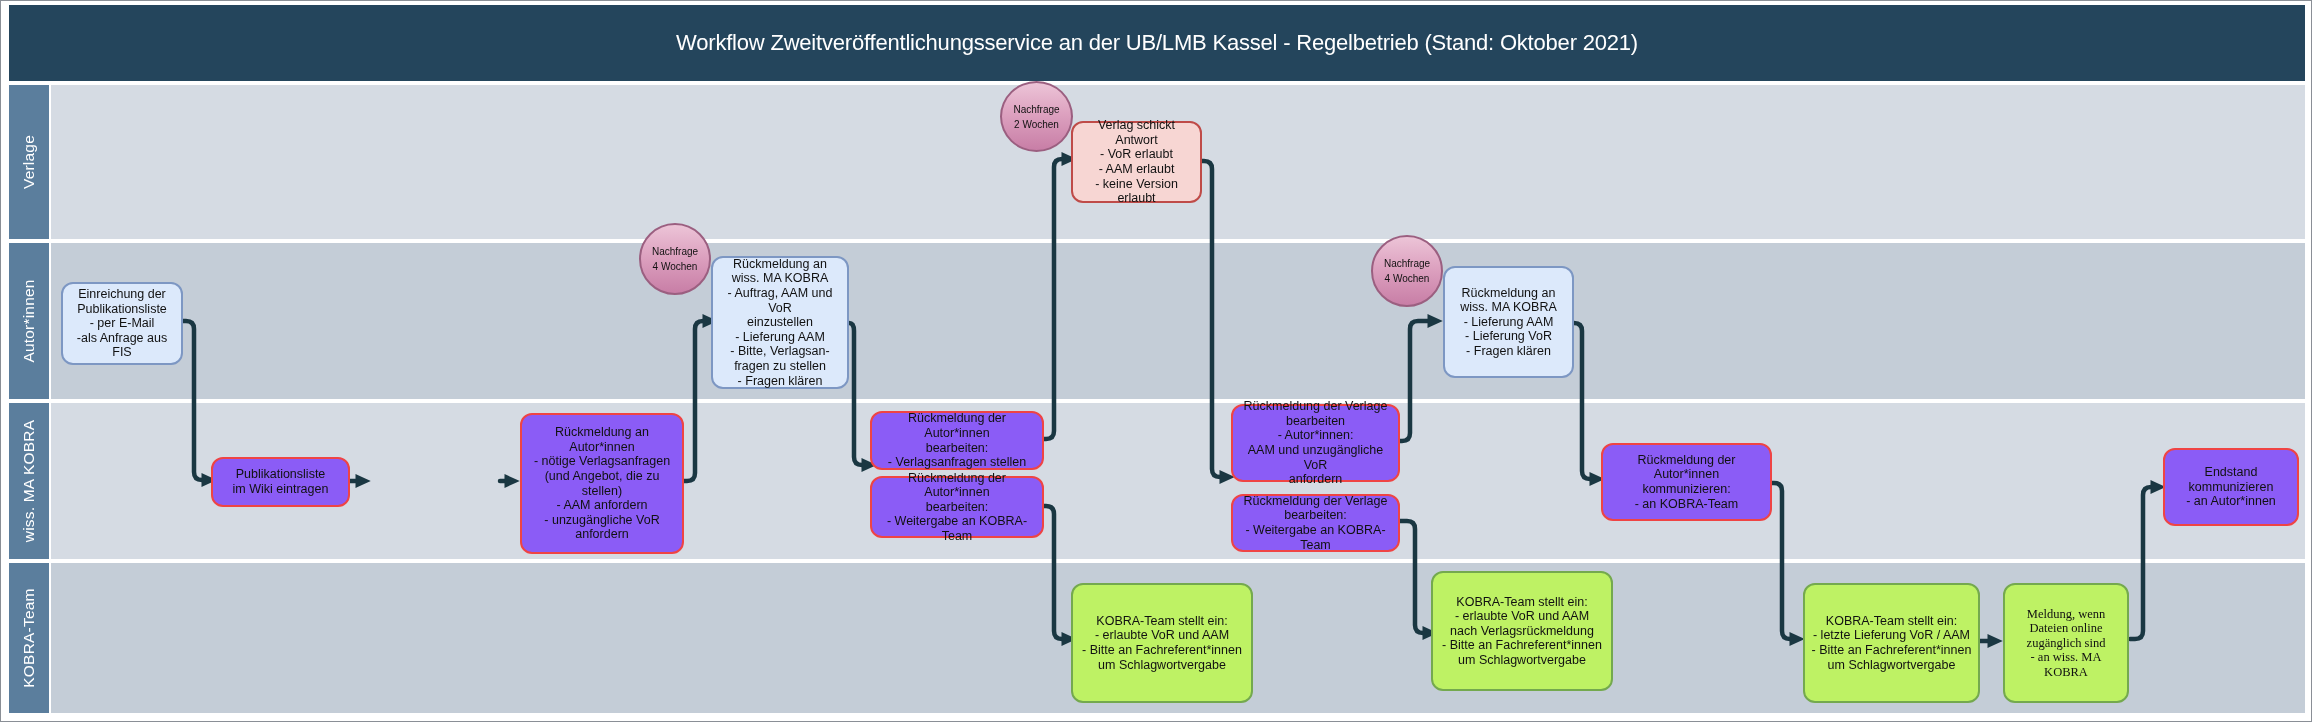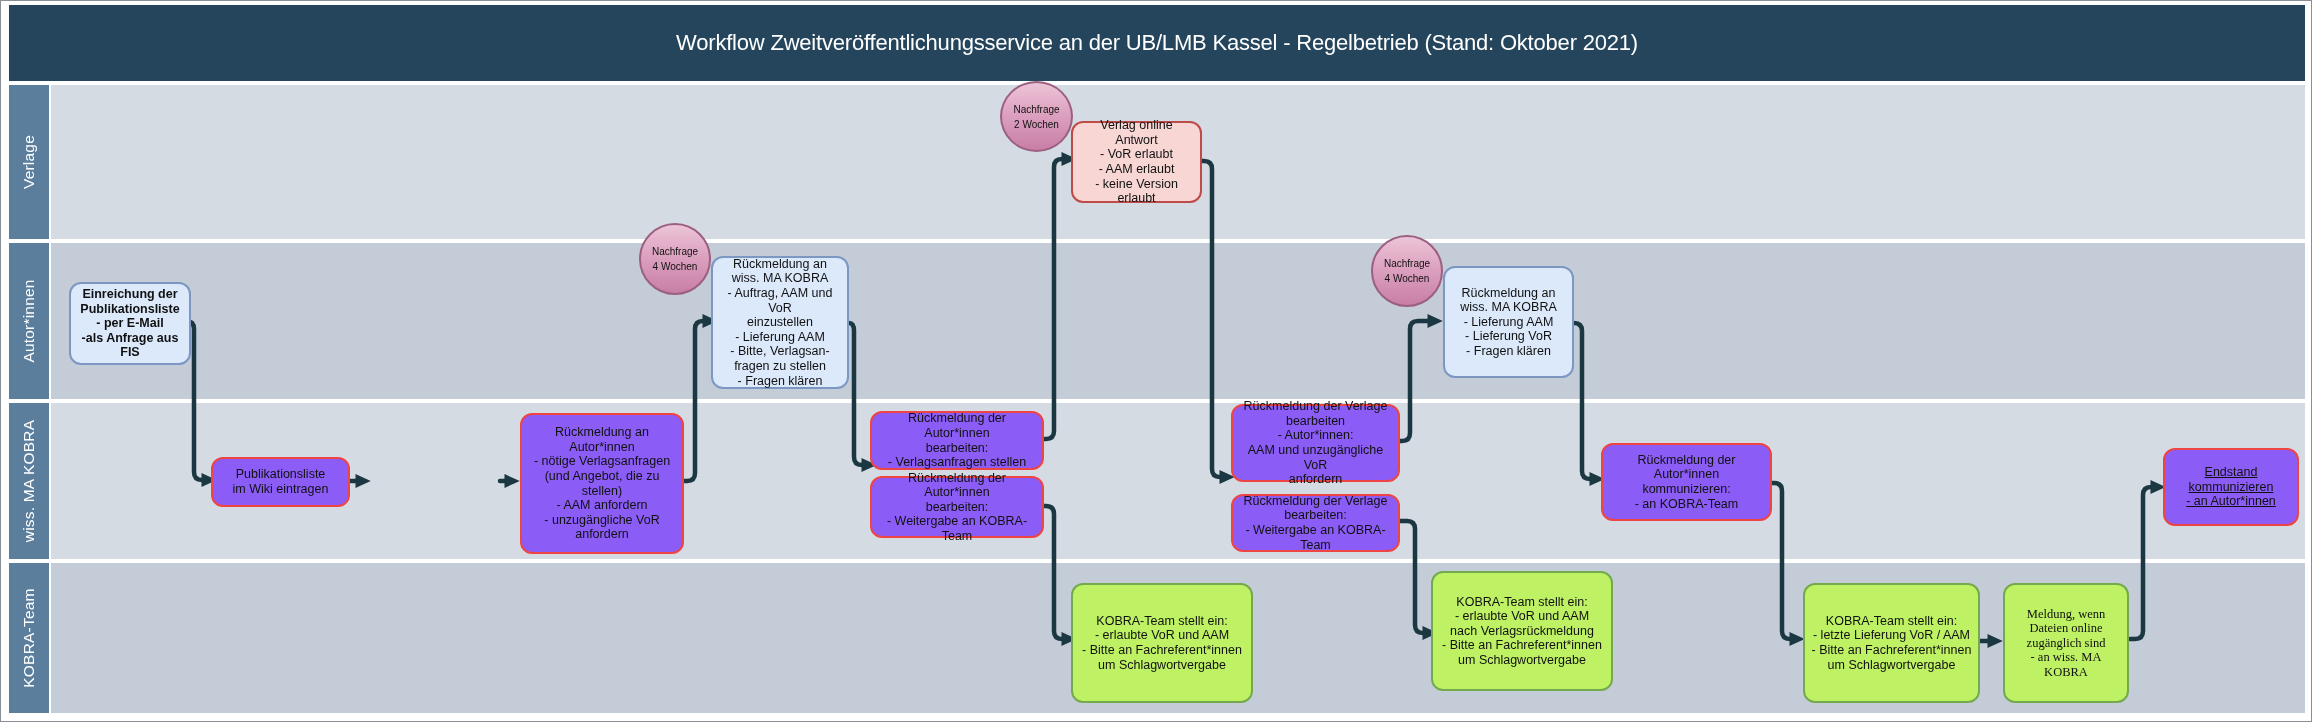--- a/index.html
+++ b/index.html
@@ -86,21 +86,21 @@
       <path d="M1399,440 L1401,440 Q1409,440 1409,432 L1409,328 Q1409,320 1417,320 L1428,320" marker-end="url(#ah)"></path>
       <path d="M1399,520 L1406,520 Q1414,520 1414,528 L1414,624 Q1414,632 1422,632 L1423,632" marker-end="url(#ah)"></path>
       <path d="M1043,505 L1045,505 Q1053,505 1053,513 L1053,630 Q1053,638 1061,638 L1062,638" marker-end="url(#ah)"></path>
       <path d="M1573,322 Q1581,322 1581,330 L1581,470 Q1581,478 1589,478 L1590,478" marker-end="url(#ah)"></path>
       <path d="M1771,482 L1773,482 Q1781,482 1781,490 L1781,630 Q1781,638 1789,638 L1790,638" marker-end="url(#ah)"></path>
       <path d="M1979,640 L1988,640" marker-end="url(#ah)"></path>
       <path d="M2129,638 L2134,638 Q2142,638 2142,630 L2142,494 Q2142,486 2150,486 L2151,486" marker-end="url(#ah)"></path>
     </g>
   </svg>
 
-  <div class="node node-blue" style="left:68px;top:281px;width:122px;height:83px;font-weight:bold;">Einreichung der
+  <div class="node node-blue" style="left:60px;top:281px;width:122px;height:83px;">Einreichung der
 Publikationsliste
 - per E-Mail
 -als Anfrage aus FIS</div>
   <div class="node node-yellow" style="left:210px;top:456px;width:139px;height:50px;">Publikationsliste
 im Wiki eintragen</div>
   <div class="node node-yellow" style="left:519px;top:412px;width:164px;height:141px;">Rückmeldung an
 Autor*innen
 - nötige Verlagsanfragen
 (und Angebot, die zu stellen)
 - AAM anfordern
@@ -113,21 +113,21 @@
 - Lieferung AAM
 - Bitte, Verlagsan-
 fragen zu stellen
 - Fragen klären</div>
   <div class="node node-yellow" style="left:869px;top:410px;width:174px;height:59px;">Rückmeldung der Autor*innen
 bearbeiten:
 - Verlagsanfragen stellen</div>
   <div class="node node-yellow" style="left:869px;top:475px;width:174px;height:62px;">Rückmeldung der Autor*innen
 bearbeiten:
 - Weitergabe an KOBRA-Team</div>
-  <div class="node node-pink" style="left:1070px;top:120px;width:131px;height:82px;">Verlag online Antwort
+  <div class="node node-pink" style="left:1070px;top:120px;width:131px;height:82px;">Verlag schickt Antwort
 - VoR erlaubt
 - AAM erlaubt
 - keine Version erlaubt</div>
   <div class="node node-yellow" style="left:1230px;top:403px;width:169px;height:78px;">Rückmeldung der Verlage
 bearbeiten
 - Autor*innen:
 AAM und unzugängliche VoR
 anfordern</div>
   <div class="node node-yellow" style="left:1230px;top:493px;width:169px;height:58px;">Rückmeldung der Verlage
 bearbeiten:
@@ -150,21 +150,21 @@
 - Bitte an Fachreferent*innen
 um Schlagwortvergabe</div>
   <div class="node node-green" style="left:1802px;top:582px;width:177px;height:120px;">KOBRA-Team stellt ein:
 - letzte Lieferung VoR / AAM
 - Bitte an Fachreferent*innen
 um Schlagwortvergabe</div>
   <div class="node node-green" style="left:2002px;top:582px;width:126px;height:120px;font-family:Liberation Serif, serif;">Meldung, wenn
 Dateien online
 zugänglich sind
 - an wiss. MA KOBRA</div>
-  <div class="node node-yellow" style="left:2162px;top:447px;width:136px;height:78px;text-decoration:underline;">Endstand
+  <div class="node node-yellow" style="left:2162px;top:447px;width:136px;height:78px;">Endstand
 kommunizieren
 - an Autor*innen</div>
 
   <div class="badge" style="left:638px;top:222px;width:72px;height:72px;">Nachfrage
 4 Wochen</div>
   <div class="badge" style="left:999px;top:80px;width:73px;height:71px;">Nachfrage
 2 Wochen</div>
   <div class="badge" style="left:1370px;top:234px;width:72px;height:72px;">Nachfrage
 4 Wochen</div>
 

